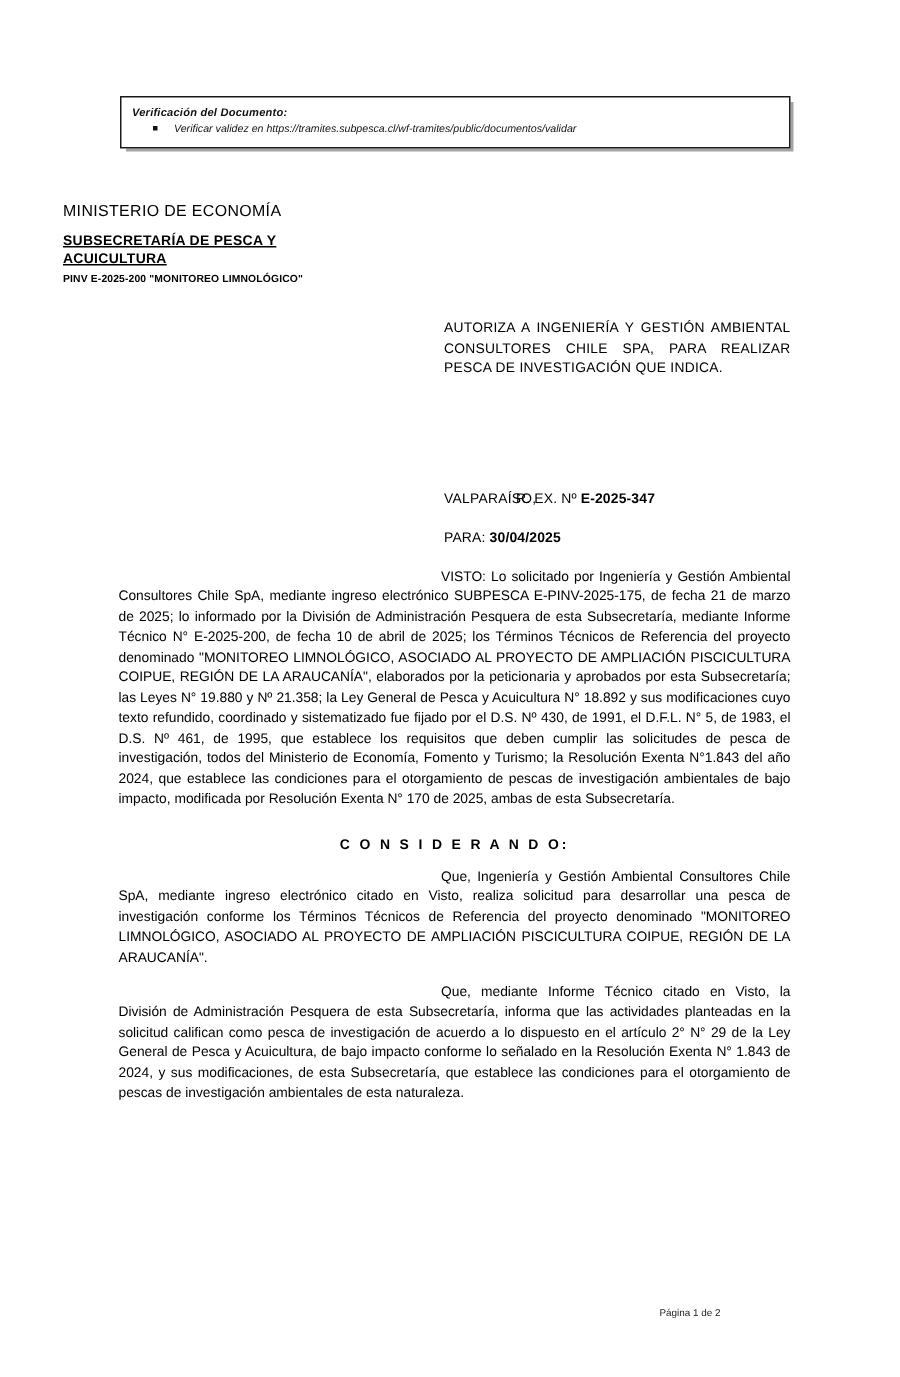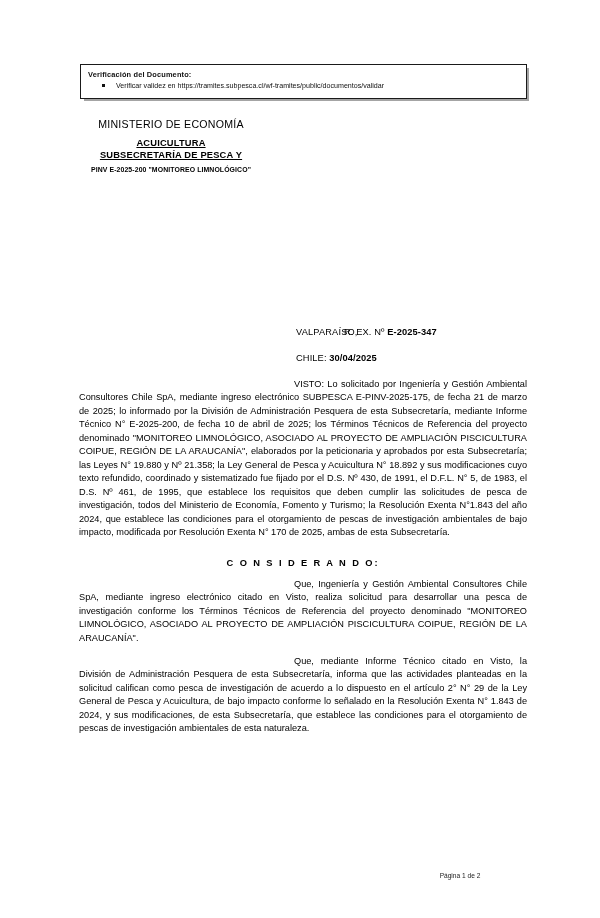--- a/index.html
+++ b/index.html
@@ -28,20 +28,21 @@
   .verif-box {
     position: absolute;
     left: 80px;
     top: 64px;
     width: 447px;
     box-sizing: border-box;
     border: 1.4px solid #1a1a1a;
     background: #ffffff;
     padding: 5px 7px 6px 7px;
     box-shadow: 3px 3px 0 -1px rgba(90,90,90,0.55);
+    font-style: italic;
   }
   .verif-title {
     font-size: 7.4px;
     font-weight: bold;
     letter-spacing: 0.15px;
     line-height: 1.3;
     margin-bottom: 1px;
     color: #111;
   }
   .verif-list {
@@ -63,23 +64,22 @@
     top: 3.5px;
     width: 2.6px;
     height: 2.6px;
     background: #111;
   }
 
   
   .letterhead {
     position: absolute;
     left: 42px;
-    top: 118px;
+    top: 135px;
     width: 258px;
-    text-align: center;
   }
   .lh-ministry {
     font-size: 10.6px;
     line-height: 1.32;
     letter-spacing: 0.25px;
   }
   .lh-sub {
     margin-top: 5px;
     font-size: 9.3px;
     font-weight: bold;
@@ -183,29 +183,30 @@
     <ul class="verif-list">
       <li><span class="bullet"></span><span>Verificar validez en https://tramites.subpesca.cl/wf-tramites/public/documentos/validar</span></li>
     </ul>
   </div>
 
   <div class="letterhead">
     <div class="lh-ministry">
       <div>MINISTERIO DE ECONOMÍA</div>
     </div>
     <div class="lh-sub">
+      <div><span>SUBSECRETARÍA DE PESCA Y</span></div>
       <div><span>ACUICULTURA</span></div>
-      <div><span>SUBSECRETARÍA DE PESCA Y</span></div>
     </div>
     <div class="lh-pinv">PINV E-2025-200 "MONITOREO LIMNOLÓGICO"</div>
   </div>
 
+  <div class="subject">AUTORIZA A INGENIERÍA Y GESTIÓN AMBIENTAL CONSULTORES CHILE SPA, PARA REALIZAR PESCA DE INVESTIGACIÓN QUE INDICA.</div>
   <div class="place">VALPARAÍSO,</div>
   <div class="resnum"><span>R. EX. Nº </span><b>E-2025-347</b></div>
-  <div class="resdate"><span>CHILE: </span><b>30/04/2025</b></div>
+  <div class="resdate"><span>PARA: </span><b>30/04/2025</b></div>
 
   <div class="body-block">
 
     <p class="para">
       <span class="lead-indent" style="width:215px"></span><span class="b">VISTO:</span><span> Lo solicitado por Ingeniería y Gestión Ambiental Consultores Chile SpA, mediante ingreso electrónico SUBPESCA E-PINV-2025-175, de fecha 21 de marzo de 2025; lo informado por la División de Administración Pesquera de esta Subsecretaría, mediante Informe Técnico N° E-2025-200, de fecha 10 de abril de 2025; los Términos Técnicos de Referencia del proyecto denominado </span><span class="b">"MONITOREO LIMNOLÓGICO, ASOCIADO AL PROYECTO DE AMPLIACIÓN PISCICULTURA COIPUE, REGIÓN DE LA ARAUCANÍA"</span><span>, elaborados por la peticionaria y aprobados por esta Subsecretaría; las Leyes N° 19.880 y Nº 21.358; la Ley General de Pesca y Acuicultura N° 18.892 y sus modificaciones cuyo texto refundido, coordinado y sistematizado fue fijado por el D.S. Nº 430, de 1991, el D.F.L. N° 5, de 1983, el D.S. Nº 461, de 1995, que establece los requisitos que deben cumplir las solicitudes de pesca de investigación, todos del Ministerio de Economía, Fomento y Turismo; la Resolución Exenta N°1.843 del año 2024, que establece las condiciones para el otorgamiento de pescas de investigación ambientales de bajo impacto, modificada por Resolución Exenta N° 170 de 2025, ambas de esta Subsecretaría.</span>
     </p>
 
     <div class="section-head">C O N S I D E R A N D O:</div>
 
     <p class="para">

